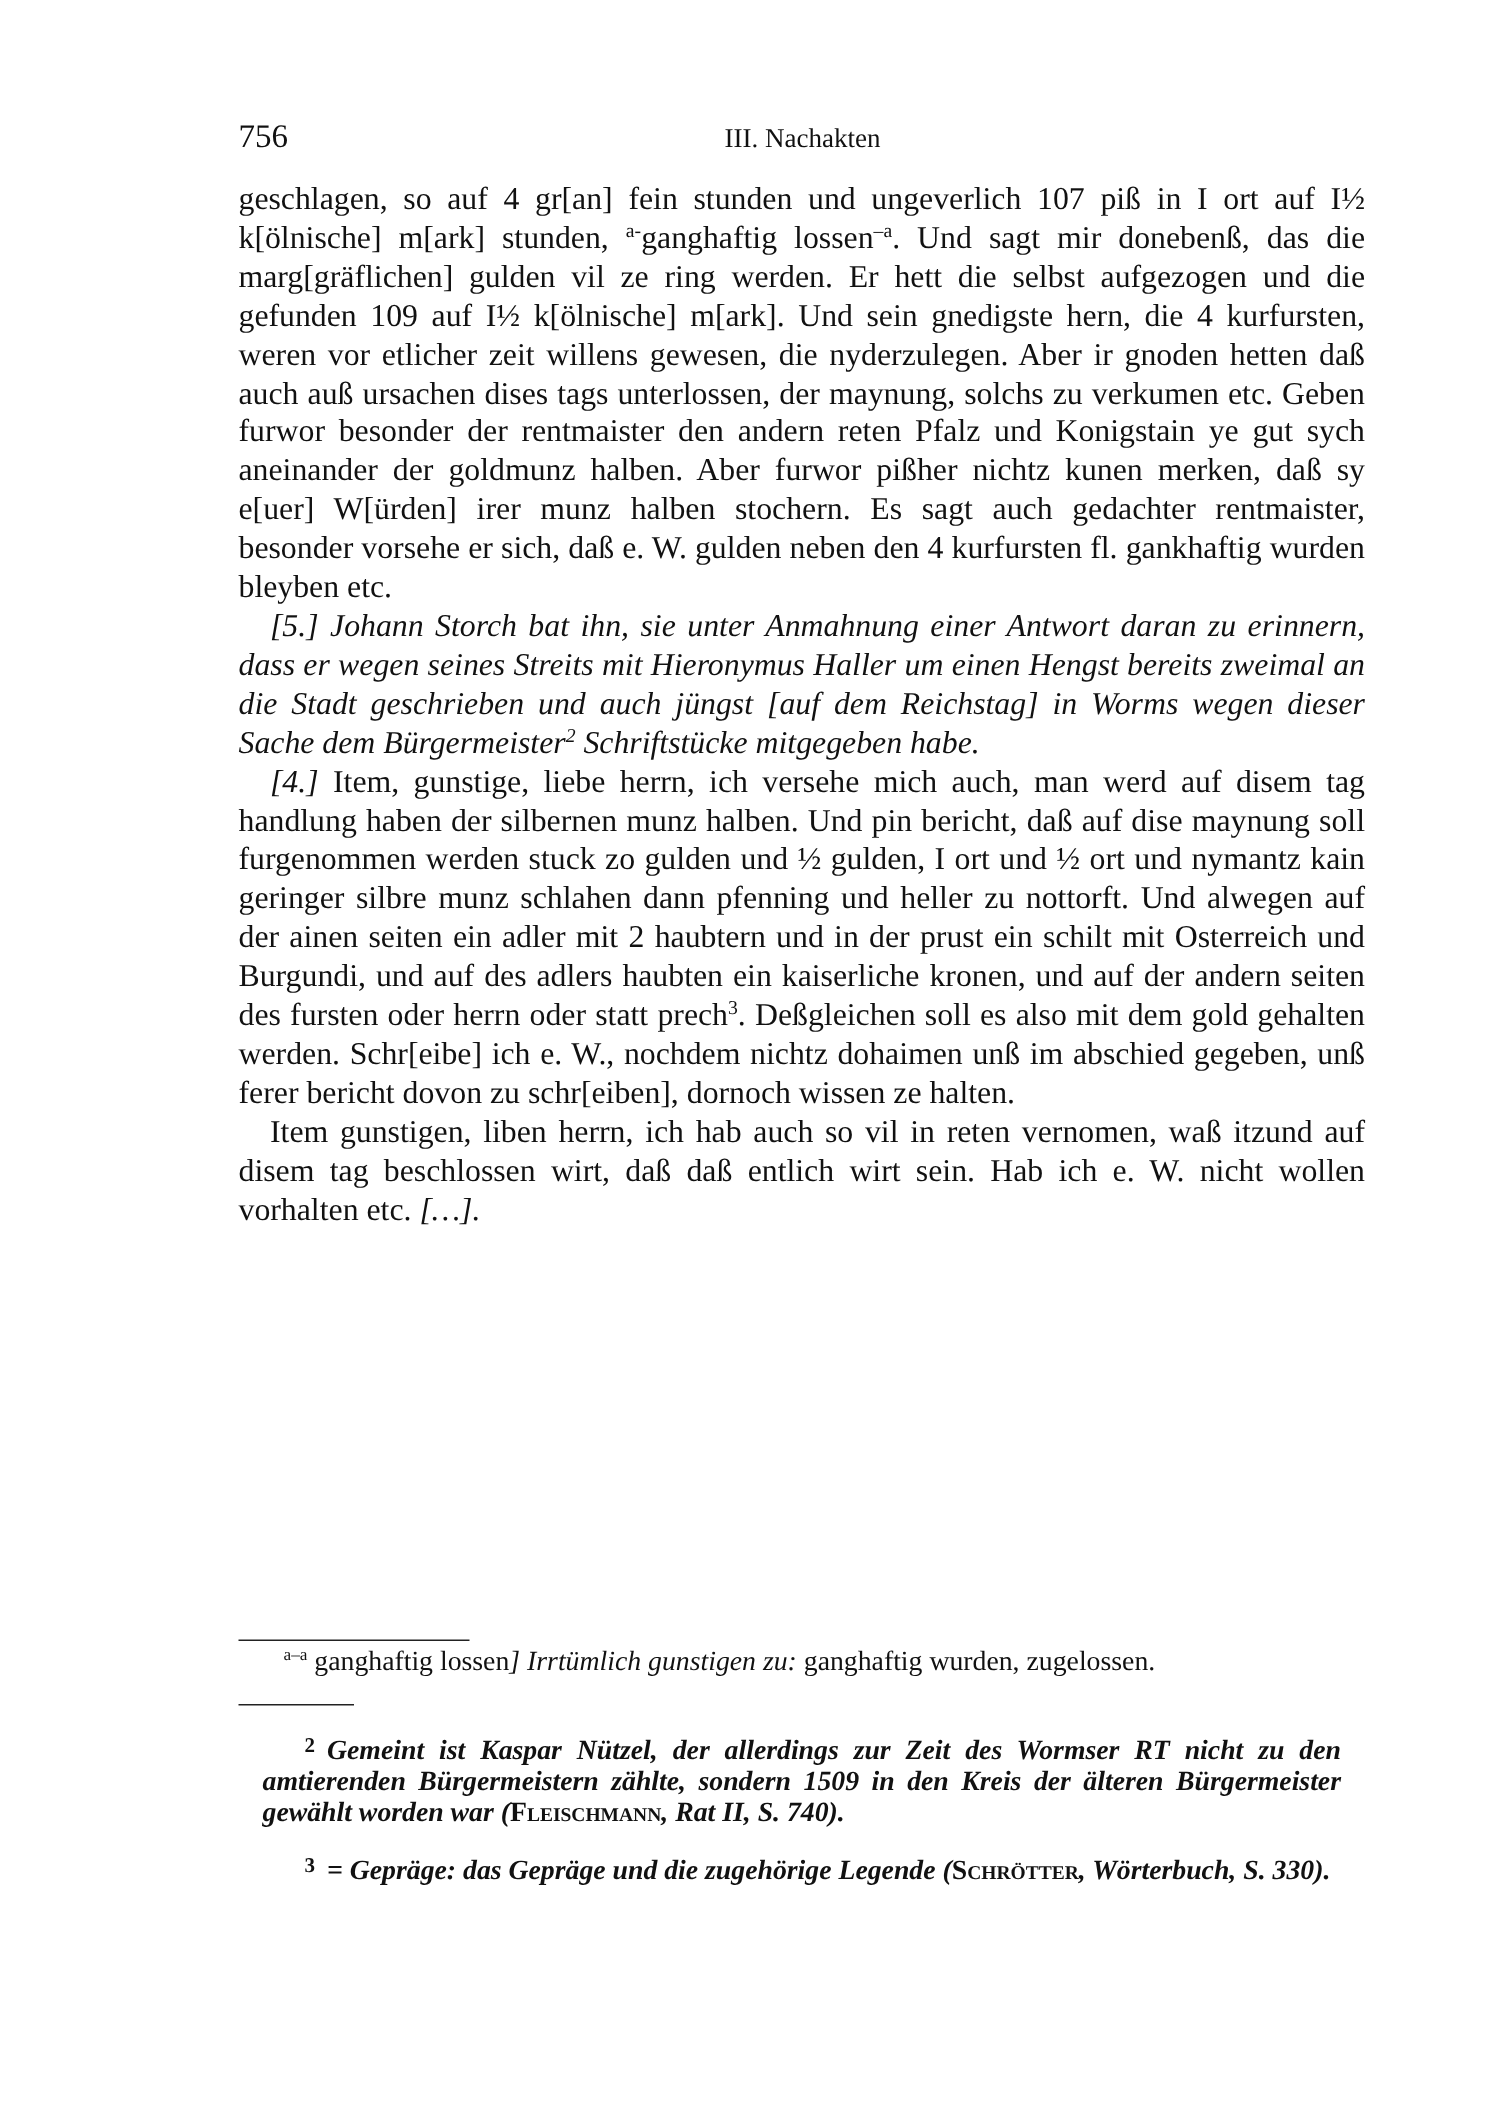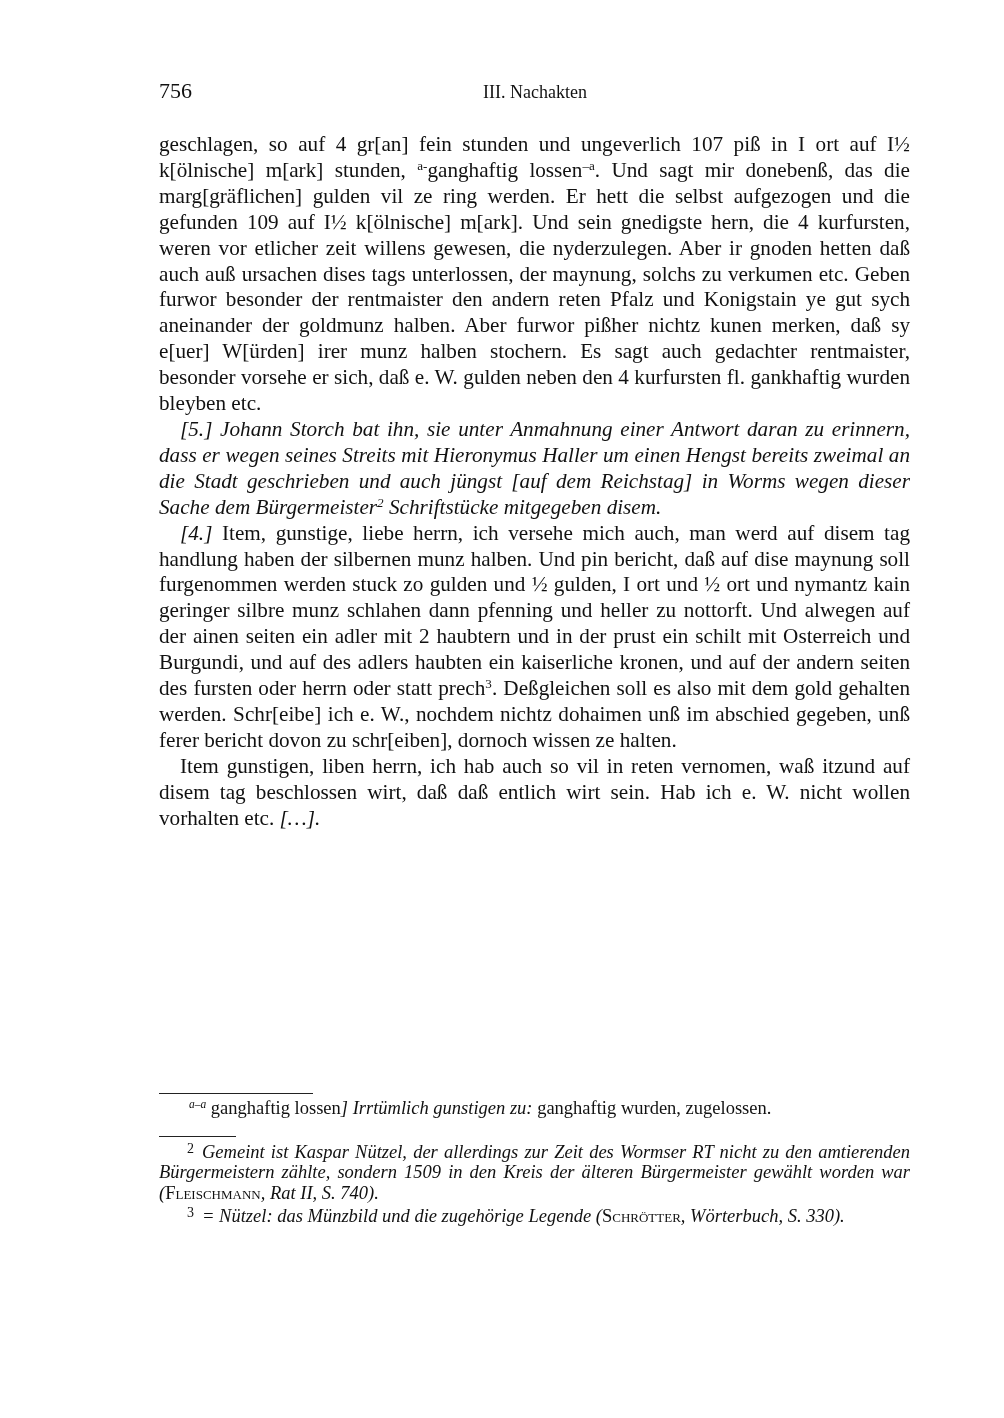--- a/index.html
+++ b/index.html
@@ -12,72 +12,72 @@
       position: absolute; left: 159px; top: 78px;
       font-size: 22px; line-height: 26px;
     }
     .running-head {
       position: absolute; left: 0; width: 1070px; top: 81px;
       text-align: center; font-size: 18px; line-height: 22px;
     }
     .body-text {
       position: absolute; left: 159px; top: 120px; width: 751px;
       font-size: 21.2px; line-height: 25.9px;
-      text-align: justify; hyphens: none; margin-top: 12px;
+      text-align: justify; hyphens: none;
     }
     .body-text p { margin: 0; }
     .body-text p.indent { text-indent: 21px; }
     .it { font-style: italic; }
     sup { font-size: 62%; line-height: 0; vertical-align: 0.55em; }
     .fn-rule {
       position: absolute; left: 159px; height: 1px; background: #222;
     }
     .fn-rule-1 { top: 1093px; width: 154px; }
     .fn-rule-2 { top: 1136px; width: 77px; }
     .fn-critical {
       position: absolute; left: 159px; top: 1096px; width: 751px;
       font-size: 18.5px; line-height: 24px;
     }
-    .fn-critical .mark { padding-left: 30px; font-style: italic; }
+    .fn-critical .mark { padding-left: 30px; }
     .fn-numbered {
       position: absolute; left: 159px; top: 1139px; width: 751px;
       font-size: 18.5px; line-height: 20.5px;
       text-align: justify;
     }
-    .fn-numbered p { margin: 0; text-indent: 28px; }
+    .fn-numbered p { margin: 16px; text-indent: 28px; font-weight: bold; }
     .fn-num { font-style: normal; font-size: 14px; vertical-align: 0.35em; margin-right: 8px; }
     .sc { font-variant: small-caps; font-style: normal; }
   </style>
 </head>
 <body>
 
 <div class="page-number">756</div>
 <div class="running-head">III. Nachakten</div>
 
 <div class="body-text">
   <p>
     <span>geschlagen, so auf 4 gr[an] fein stunden und ungeverlich 107 piß in I ort auf I½ k[ölnische] m[ark] stunden, </span><sup>a-</sup><span>ganghaftig lossen</span><sup>–a</sup><span>. Und sagt mir donebenß, das die marg[gräflichen] gulden vil ze ring werden. Er hett die selbst aufgezogen und die gefunden 109 auf I½ k[ölnische] m[ark]. Und sein gnedigste hern, die 4 kurfursten, weren vor etlicher zeit willens gewesen, die nyderzulegen. Aber ir gnoden hetten daß auch auß ursachen dises tags unterlossen, der maynung, solchs zu verkumen etc. Geben furwor besonder der rentmaister den andern reten Pfalz und Konigstain ye gut sych aneinander der goldmunz halben. Aber furwor pißher nichtz kunen merken, daß sy e[uer] W[ürden] irer munz halben stochern. Es sagt auch gedachter rentmaister, besonder vorsehe er sich, daß e. W. gulden neben den 4 kurfursten fl. gankhaftig wurden bleyben etc.</span>
   </p>
   <p class="indent it">
-    <span>[5.] Johann Storch bat ihn, sie unter Anmahnung einer Antwort daran zu erinnern, dass er wegen seines Streits mit Hieronymus Haller um einen Hengst bereits zweimal an die Stadt geschrieben und auch jüngst [auf dem Reichstag] in Worms wegen dieser Sache dem Bürgermeister</span><sup>2</sup><span> Schriftstücke mitgegeben disem.</span>
+    <span>[5.] Johann Storch bat ihn, sie unter Anmahnung einer Antwort daran zu erinnern, dass er wegen seines Streits mit Hieronymus Haller um einen Hengst bereits zweimal an die Stadt geschrieben und auch jüngst [auf dem Reichstag] in Worms wegen dieser Sache dem Bürgermeister</span><sup>2</sup><span> Schriftstücke mitgegeben habe.</span>
   </p>
   <p class="indent">
     <span class="it">[4.]</span><span> Item, gunstige, liebe herrn, ich versehe mich auch, man werd auf disem tag handlung haben der silbernen munz halben. Und pin bericht, daß auf dise maynung soll furgenommen werden stuck zo gulden und ½ gulden, I ort und ½ ort und nymantz kain geringer silbre munz schlahen dann pfenning und heller zu nottorft. Und alwegen auf der ainen seiten ein adler mit 2 haubtern und in der prust ein schilt mit Osterreich und Burgundi, und auf des adlers haubten ein kaiserliche kronen, und auf der andern seiten des fursten oder herrn oder statt prech</span><sup>3</sup><span>. Deßgleichen soll es also mit dem gold gehalten werden. Schr[eibe] ich e. W., nochdem nichtz dohaimen unß im abschied gegeben, unß ferer bericht dovon zu schr[eiben], dornoch wissen ze halten.</span>
   </p>
   <p class="indent">
     <span>Item gunstigen, liben herrn, ich hab auch so vil in reten vernomen, waß itzund auf disem tag beschlossen wirt, daß daß entlich wirt sein. Hab ich e. W. nicht wollen vorhalten etc. </span><span class="it">[…].</span>
   </p>
 </div>
 
 <div class="fn-rule fn-rule-1"></div>
 <div class="fn-critical">
   <span class="mark"><sup>a–a</sup></span><span> ganghaftig lossen</span><span class="it">] </span><span class="it">Irrtümlich gunstigen zu:</span><span> ganghaftig wurden, zugelossen.</span>
 </div>
 
 <div class="fn-rule fn-rule-2"></div>
 <div class="fn-numbered">
   <p class="it">
     <span class="fn-num">2</span><span>Gemeint ist Kaspar Nützel, der allerdings zur Zeit des Wormser RT nicht zu den amtierenden Bürgermeistern zählte, sondern 1509 in den Kreis der älteren Bürgermeister gewählt worden war (</span><span class="sc">Fleischmann</span><span>, Rat II, S. 740).</span>
   </p>
   <p class="it">
-    <span class="fn-num">3</span><span>= Nützel: das Münzbild und die zugehörige Legende (</span><span class="sc">Schrötter</span><span>, Wörterbuch, S. 330).</span>
+    <span class="fn-num">3</span><span>= Gepräge: das Gepräge und die zugehörige Legende (</span><span class="sc">Schrötter</span><span>, Wörterbuch, S. 330).</span>
   </p>
 </div>
 
 </body></html>

